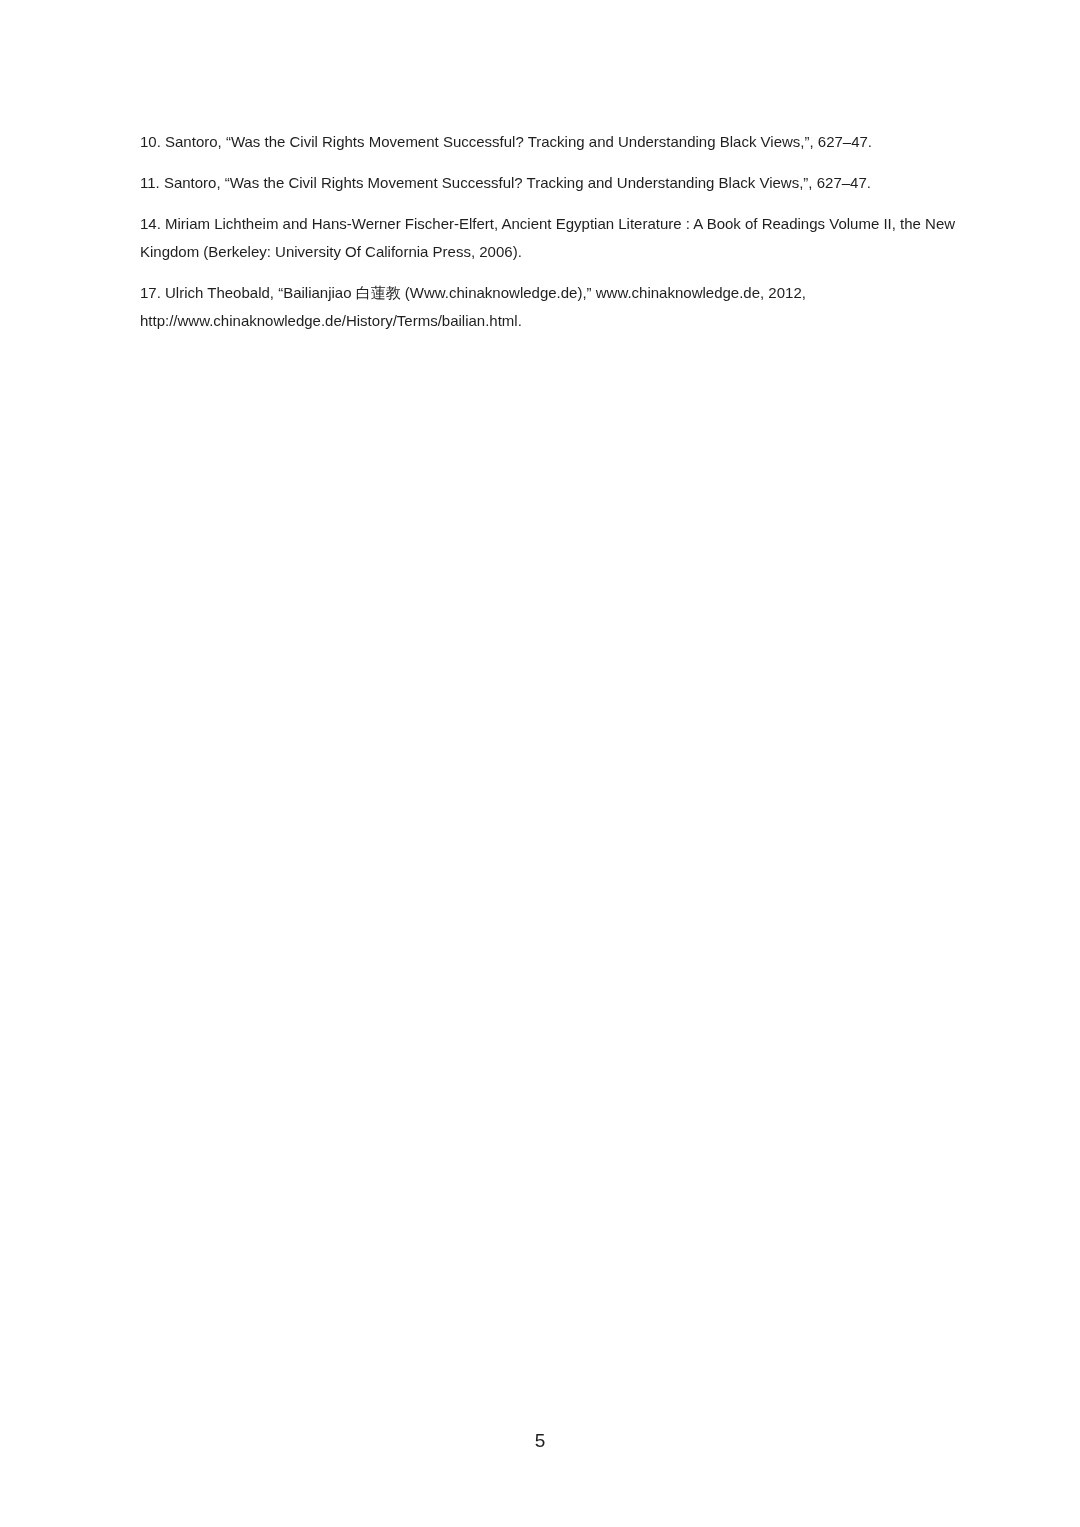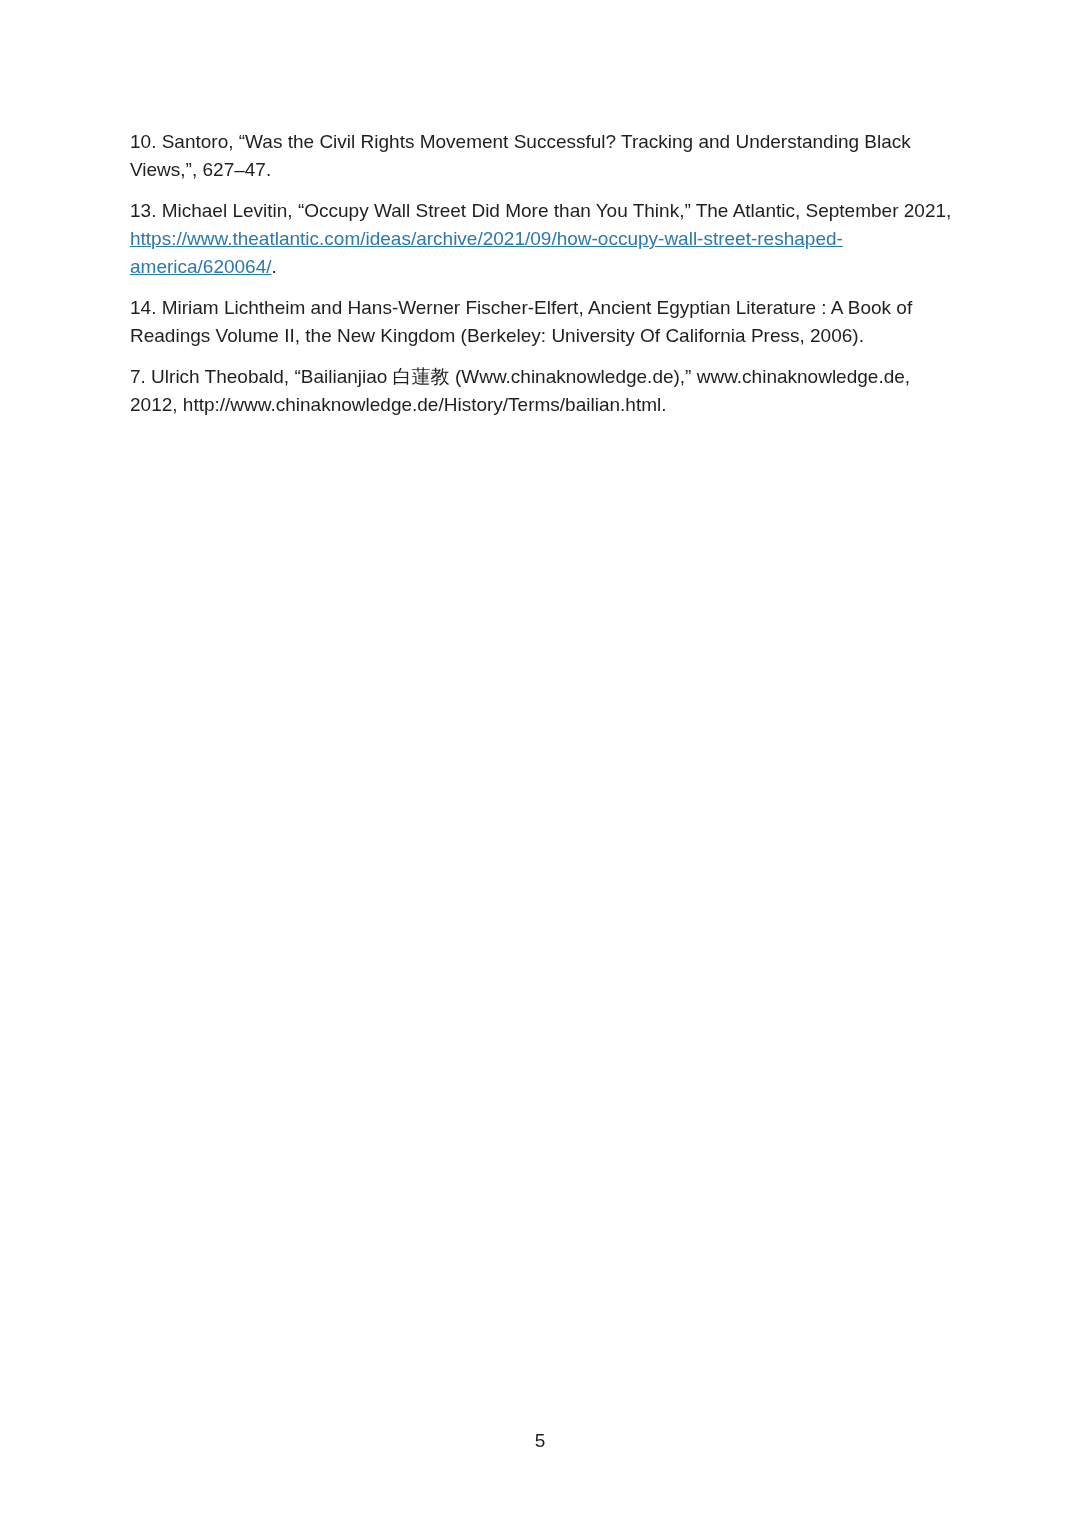--- a/index.html
+++ b/index.html
@@ -11,25 +11,25 @@
   }
   .doc-page {
     position: relative;
     width: 1080px;
     height: 1527px;
     background: #ffffff;
     overflow: hidden;
   }
   .doc-content {
     position: absolute;
-    left: 130px;
+    left: 140px;
     top: 128px;
     width: 822px;
     color: #1f1f1f;
-    font-size: 19px;
+    font-size: 15px;
     line-height: 28px;
     text-align: left;
   }
   .citation {
     margin: 0 0 13px 0;
     word-wrap: normal;
   }
   a.hyperlink {
     color: #2b79ae;
     text-decoration: underline;
@@ -46,20 +46,20 @@
     line-height: 28px;
   }
 </style>
 </head>
 <body>
 
 <div class="doc-page">
   <div class="doc-content">
 
   <p class="citation"><span>10. Santoro, “Was the Civil Rights Movement Successful? Tracking and Understanding Black Views,”, 627–47.</span></p>
-      <p class="citation"><span>13. Michael Levitin, “Occupy Wall Street Did More than You Think,” The Atlantic, September 2021, </span><a class="hyperlink" href="#">https://www.theatlantic.com/ideas/archive/2021/09/how-occupy-wall-street-reshaped-america/620064/</a><span>.</span></p>
+      <p class="citation"><span>11. Santoro, “Was the Civil Rights Movement Successful? Tracking and Understanding Black Views,”, 627–47.</span></p>
       <p class="citation"><span>14. Miriam Lichtheim and Hans-Werner Fischer-Elfert, Ancient Egyptian Literature : A Book of Readings Volume II, the New Kingdom (Berkeley: University Of California Press, 2006).</span></p>
-      <p class="citation"><span>7. Ulrich Theobald, “Bailianjiao 白蓮教 (Www.chinaknowledge.de),” www.chinaknowledge.de, 2012, http://www.chinaknowledge.de/History/Terms/bailian.html.</span></p>
+      <p class="citation"><span>17. Ulrich Theobald, “Bailianjiao 白蓮教 (Www.chinaknowledge.de),” www.chinaknowledge.de, 2012, http://www.chinaknowledge.de/History/Terms/bailian.html.</span></p>
     </div>
   <div class="page-footer">
     <span>5</span>
   </div>
 </div>
 
 </body></html>

